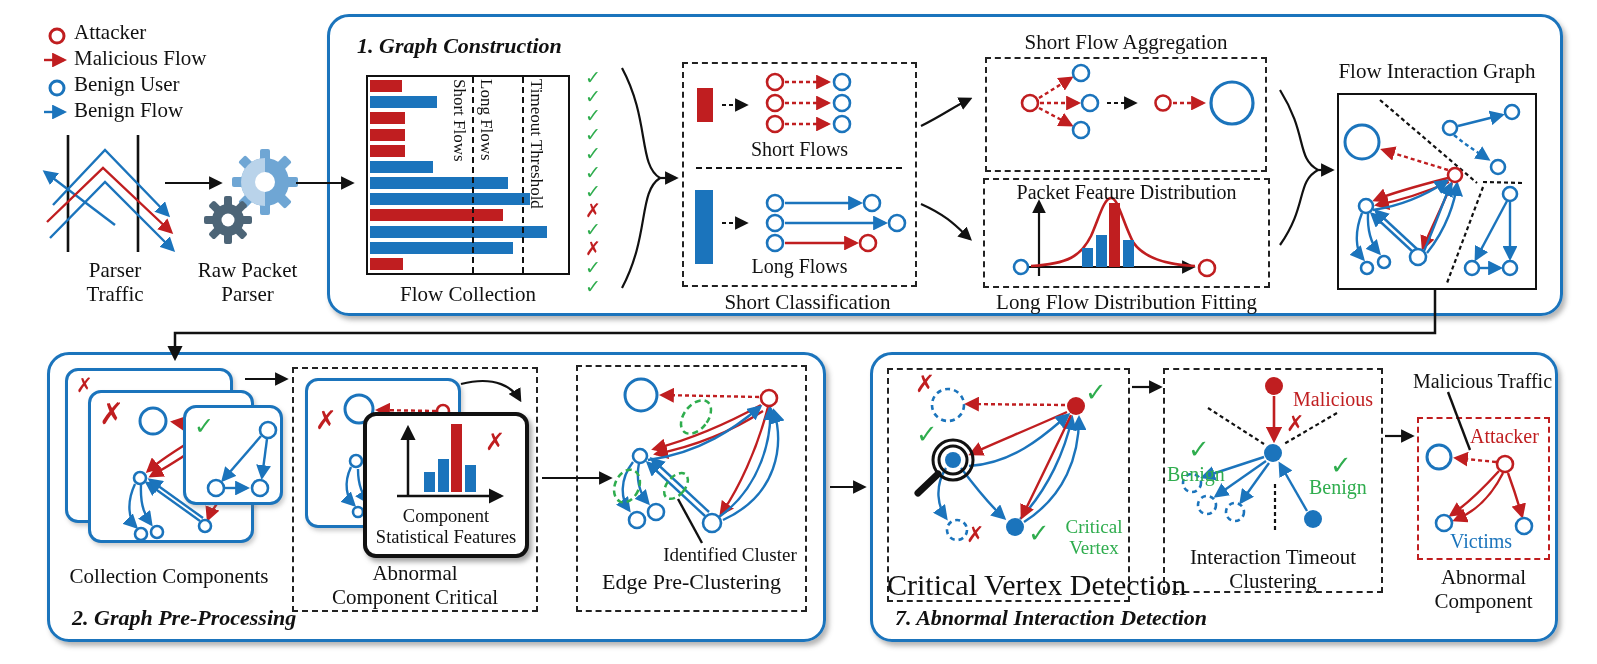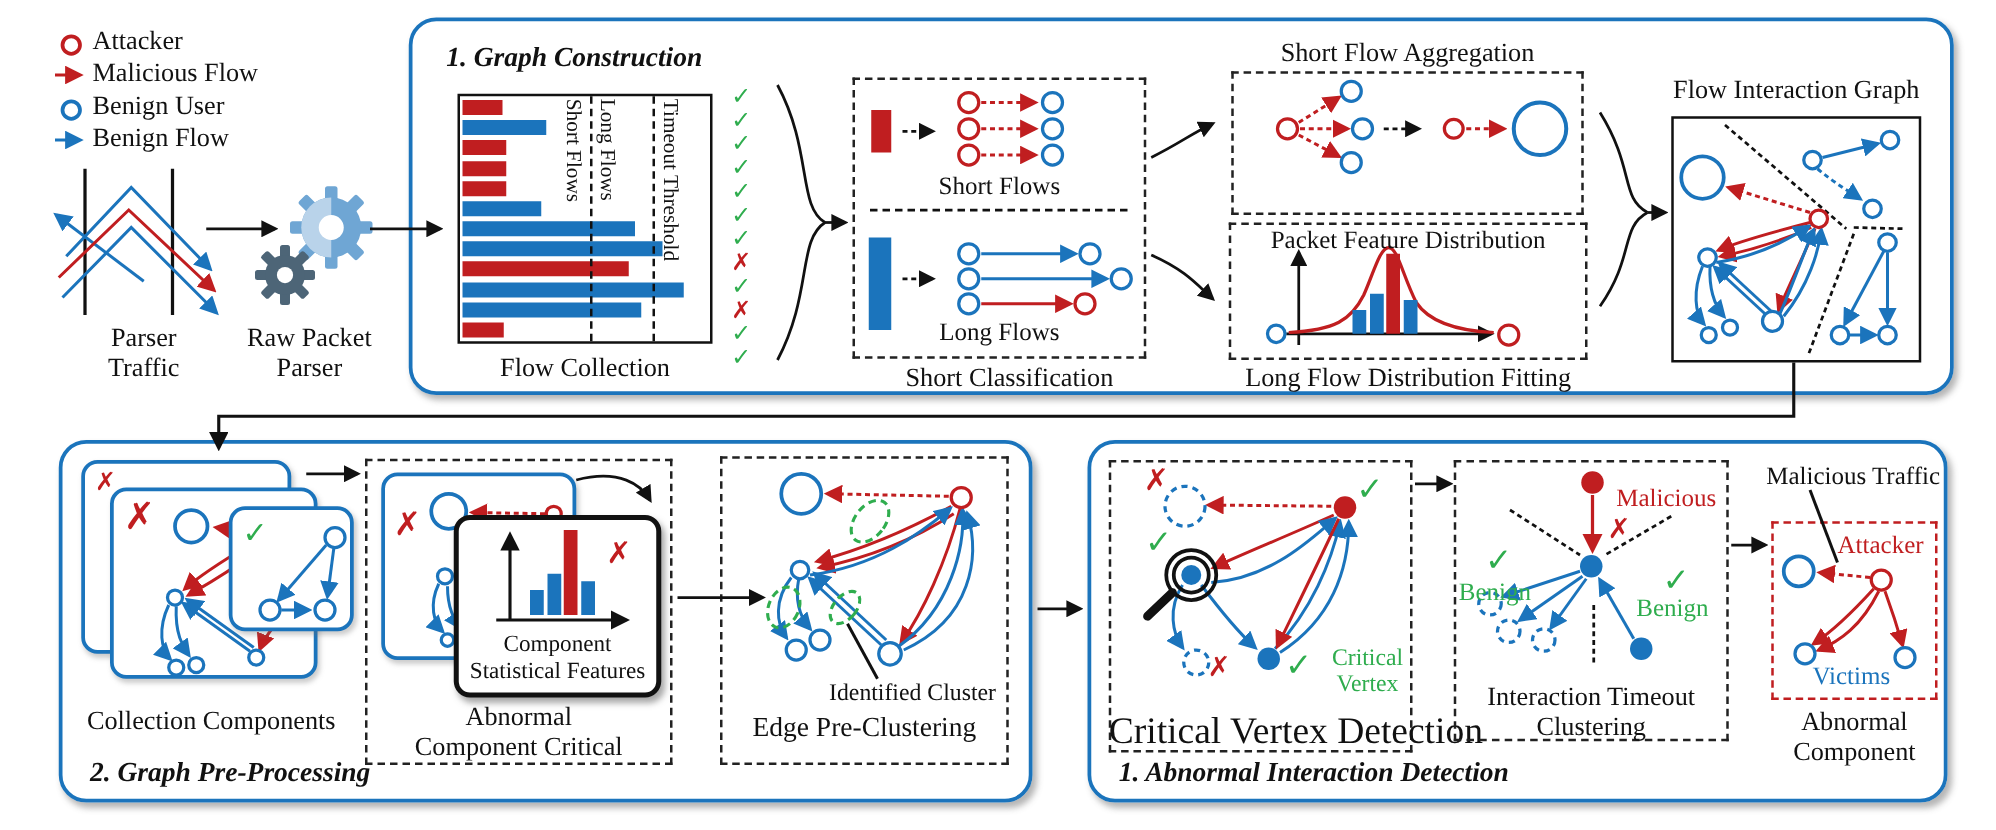--- a/index.html
+++ b/index.html
@@ -555,21 +555,21 @@
       <ellipse cx="120" cy="52" rx="12" ry="19" transform="rotate(38 120 52)" class="sg dsh"></ellipse>
       <ellipse cx="51" cy="121" rx="12" ry="17" transform="rotate(24 51 121)" class="sg dsh"></ellipse>
       <ellipse cx="100" cy="121" rx="9" ry="15" transform="rotate(40 100 121)" class="sg dsh"></ellipse>
       <path d="M102,134 L126,178" class="sk" style="stroke-width:2.4"></path>
     </svg>
   </div>
   <div class="lbl t19 ctr" style="left:655px;top:544px;width:150px">Identified Cluster</div>
   <div class="lbl ctr" style="left:576px;top:570px;width:231px;font-size:22px">Edge Pre-Clustering</div>
 
   <div class="section" style="left:870px;top:352px;width:688px;height:290px"></div>
-  <div class="lbl title" style="left:895px;top:606px">1. Abnormal Interaction Detection</div>
+  <div class="lbl title" style="left:895px;top:606px">7. Abnormal Interaction Detection</div>
 
   <div class="dashbox" style="left:887px;top:368px;width:243px;height:234px">
     <svg class="art" style="left:-2px;top:-2px" width="243" height="234">
         <defs>
           <marker id="ah15black" viewBox="0 0 10 10" refX="8" refY="5" markerWidth="6.2" markerHeight="6.2" orient="auto-start-reverse">
             <path d="M0,0 L10,5 L0,10 z" fill="#111111"></path>
           </marker>
           <marker id="ah15red" viewBox="0 0 10 10" refX="8" refY="5" markerWidth="6.2" markerHeight="6.2" orient="auto-start-reverse">
             <path d="M0,0 L10,5 L0,10 z" fill="#c01e20"></path>
           </marker>

